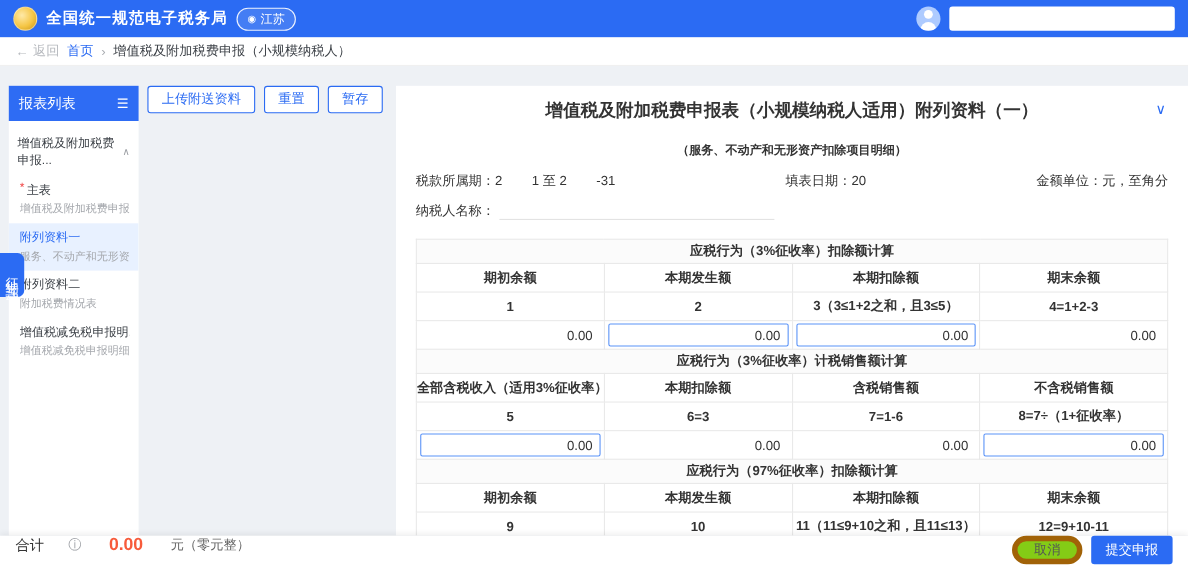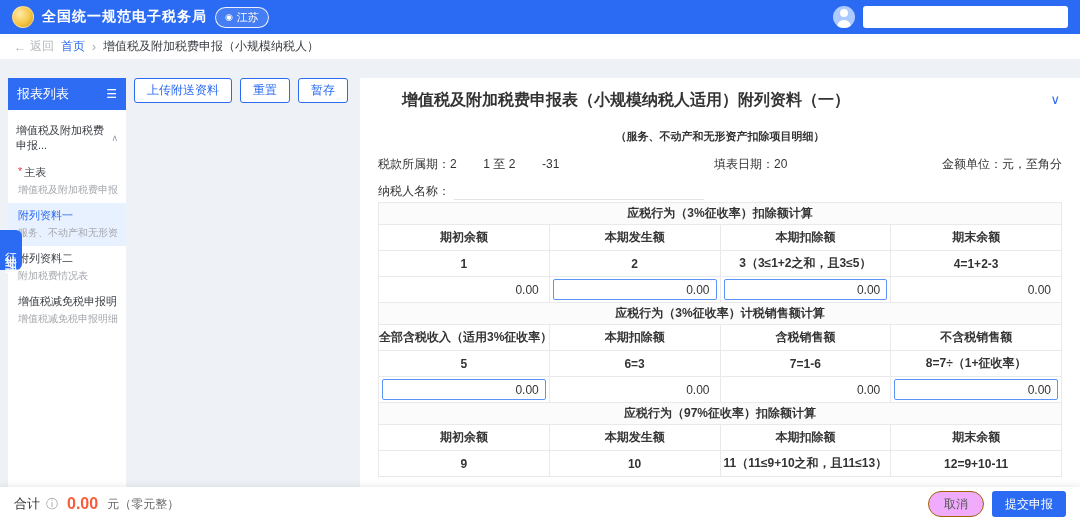--- a/index.html
+++ b/index.html
@@ -41,44 +41,44 @@
   .req{color:#f03e3e}
 
   
   .vtab{position:absolute;left:0;top:230px;width:22px;background:#2b6bf3;color:#fff;writing-mode:vertical-rl;text-orientation:upright;font-size:12px;letter-spacing:4px;padding:12px 3px;border-radius:0 6px 6px 0;z-index:6;cursor:pointer;text-align:center}
 
   
   .main{flex:1;display:flex;flex-direction:row;min-width:0}
   .mtoolbar{display:flex;justify-content:flex-end;gap:8px;padding:0 12px 10px 0;flex:0 0 auto}
   .btn-outline{height:25px;padding:0 12px;border:1px solid #2b6bf3;color:#2b6bf3;background:#fff;border-radius:3px;font-size:12px;cursor:pointer}
   .panel{flex:1;background:#fff;padding:12px 18px 0 18px;overflow:hidden;position:relative}
-  .form-title{font-size:16px;font-weight:bold;color:#333;position:relative;padding:0 24px}
+  .form-title{text-align:center;font-size:16px;font-weight:bold;color:#333;position:relative;padding:0 24px}
   .title-caret{position:absolute;right:2px;top:2px;color:#2b6bf3;font-size:13px;cursor:pointer;font-weight:normal}
   .form-subtitle{text-align:center;font-size:11px;font-weight:bold;color:#333;margin-top:18px}
   .meta{display:flex;justify-content:space-between;font-size:12px;color:#333;margin-top:12px}
   .meta .v{white-space:pre}
   .taxpayer{font-size:12px;color:#333;margin-top:9px;display:flex;align-items:center}
   .taxpayer-input{border:none;border-bottom:1px solid #e3e3e3;width:250px;height:18px;margin-left:4px;outline:none;font-size:12px}
 
-  table{width:100%;border-collapse:collapse;margin-top:2px;table-layout:fixed}
+  table{width:100%;border-collapse:collapse;margin-top:17px;table-layout:fixed}
   td,th{border:1px solid #e9e9e9;font-size:12px;color:#333;height:26px;text-align:center;overflow:hidden;white-space:nowrap}
   .section-row td{background:#fbfbfb;font-weight:bold;height:22px}
   .cols-row th{font-weight:bold;background:#fff}
   .formula-row td{font-weight:bold}
   .value-cell{text-align:right;padding-right:10px;font-weight:normal}
   .cell-input{display:block;width:calc(100% - 6px);margin:2px 3px;height:21px;border:1px solid #5b93f7;border-radius:2px;text-align:right;padding:0 6px;font-size:12px;color:#333;outline:none;background:#fff}
 
   
-  .footer{height:34px;background:#fff;display:flex;align-items:center;padding:0 14px;box-shadow:0 -2px 6px rgba(0,0,0,.07);gap:6px;flex:0 0 auto;z-index:7}
+  .footer{height:34px;background:#fff;display:flex;padding:0 14px;box-shadow:0 -2px 6px rgba(0,0,0,.07);gap:22px;flex:0 0 auto;z-index:7}
   .total-label{font-size:13px;color:#333}
   .info-icon{color:#9b9ea3;font-size:12px}
   .total-value{color:#f75b3b;font-size:16px;font-weight:bold;margin:0 3px}
   .total-unit{font-size:12px;color:#666}
   .footer-right{margin-left:auto;display:flex;gap:8px}
-  .btn-cancel{height:26px;padding:0 15px;border:1px solid #a16207;background:#f0abfc;color:#555;border-radius:13px;font-size:12px;cursor:pointer}
+  .btn-cancel{height:26px;padding:0 15px;border:5px solid #a16207;background:#84cc16;color:#555;border-radius:13px;font-size:12px;cursor:pointer}
   .btn-primary{height:26px;padding:0 13px;border:none;background:#2b6bf3;color:#fff;border-radius:3px;font-size:12px;cursor:pointer}
 </style>
 </head>
 <body>
 
 <header class="topbar">
   <div class="logo"></div>
   <div class="topbar-title">全国统一规范电子税务局</div>
   <div class="region-badge">
     <span class="pin-glyph">◉</span>

